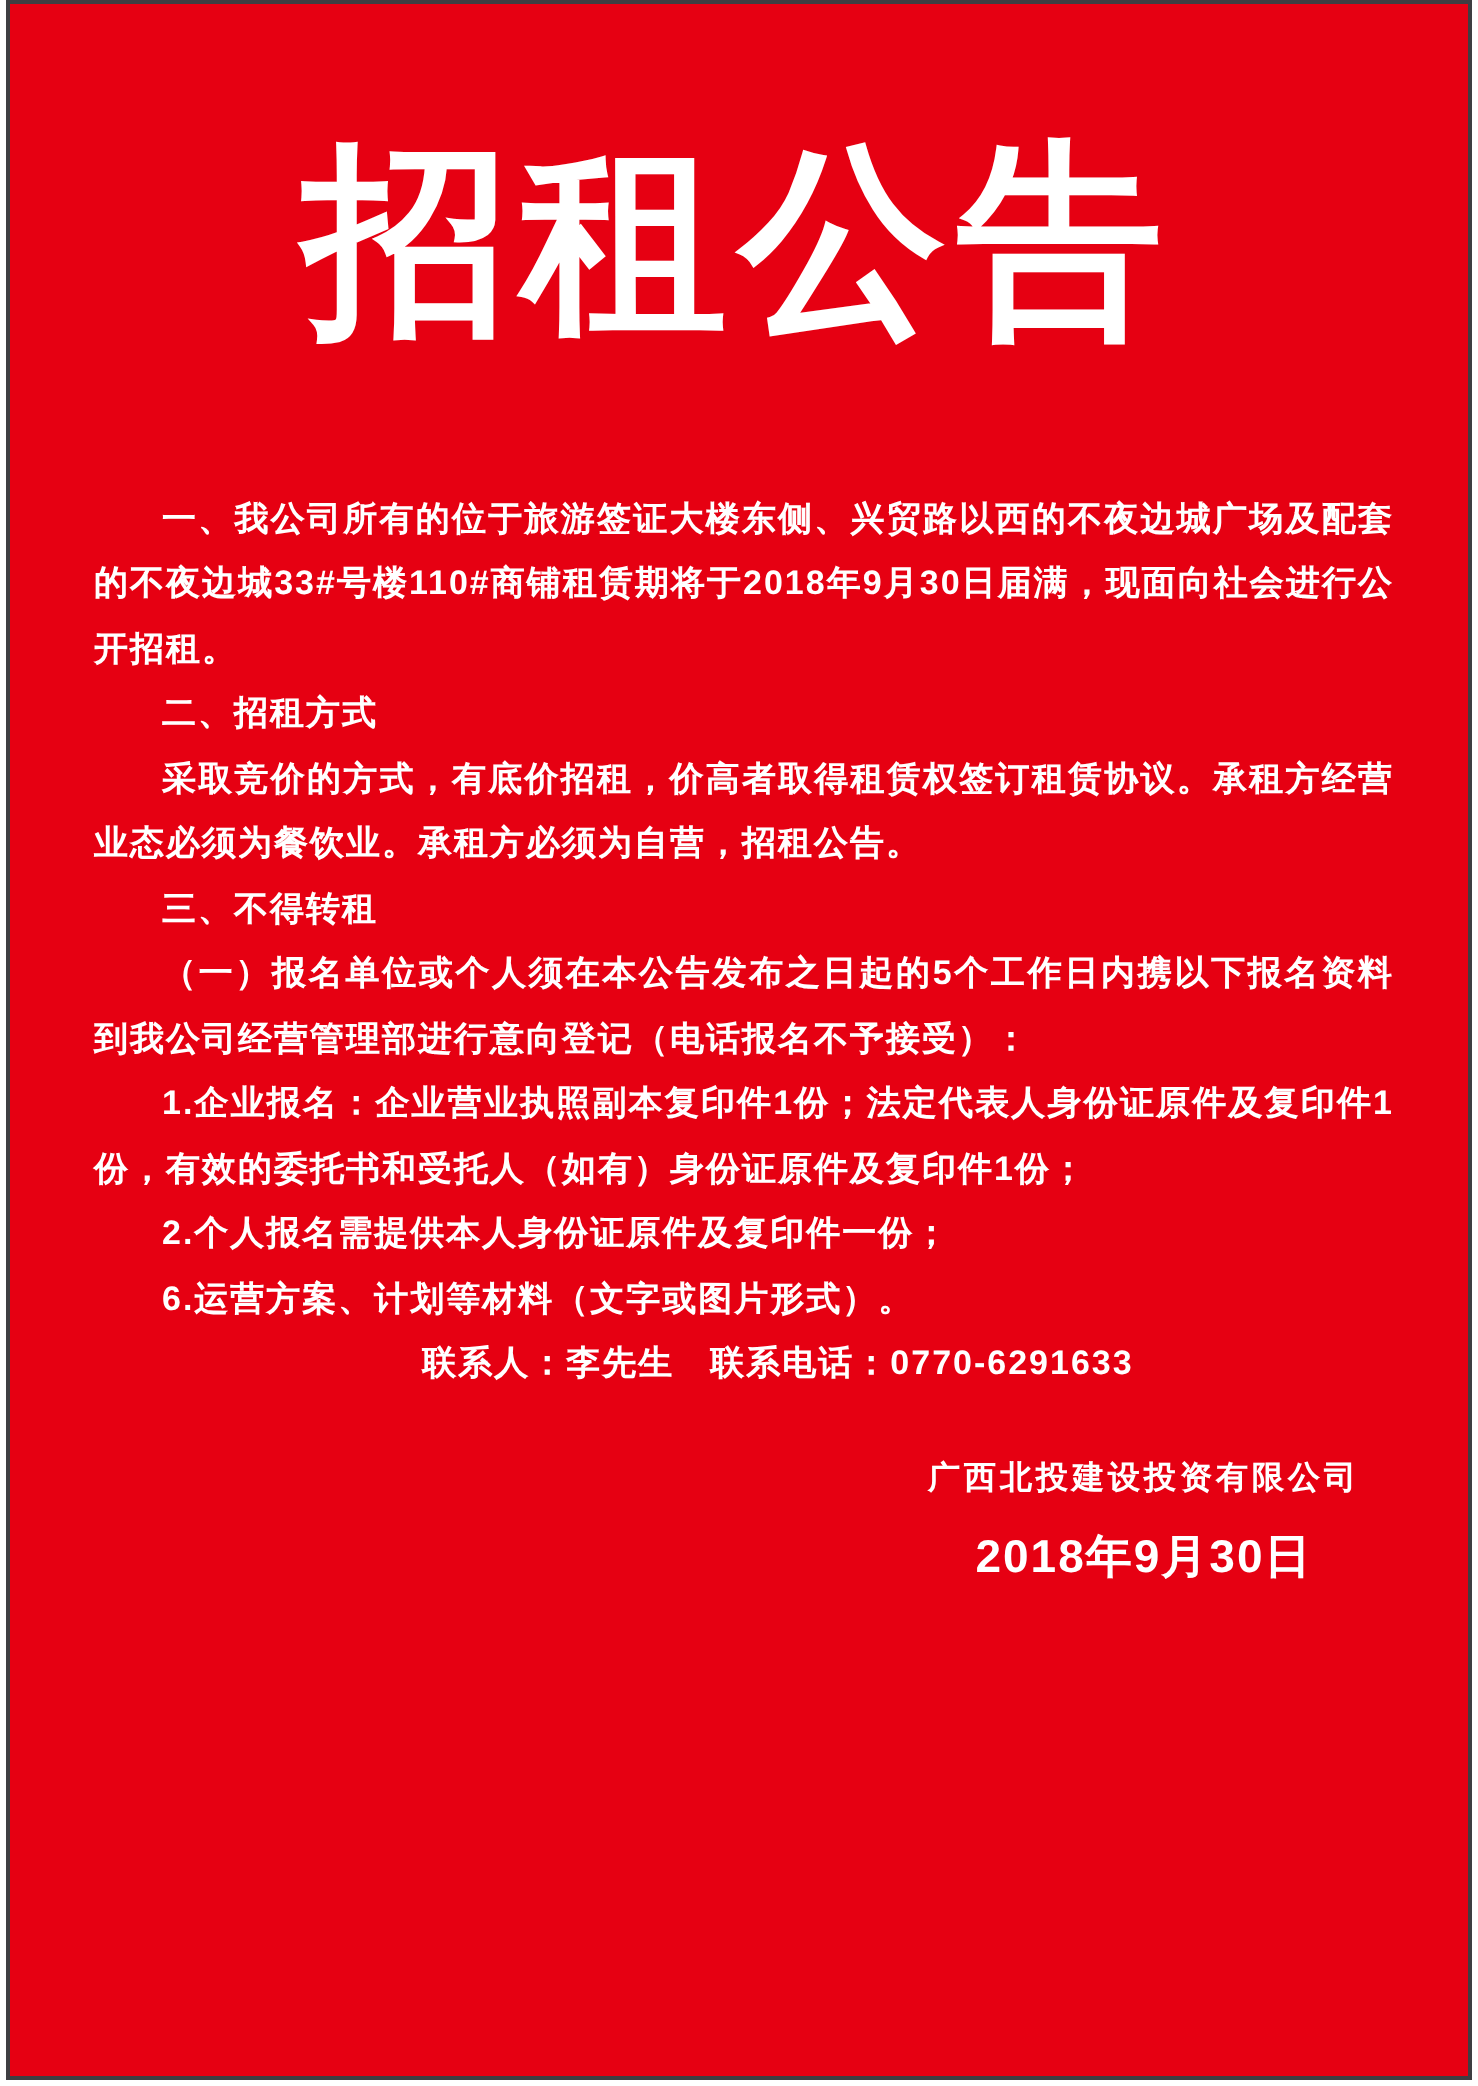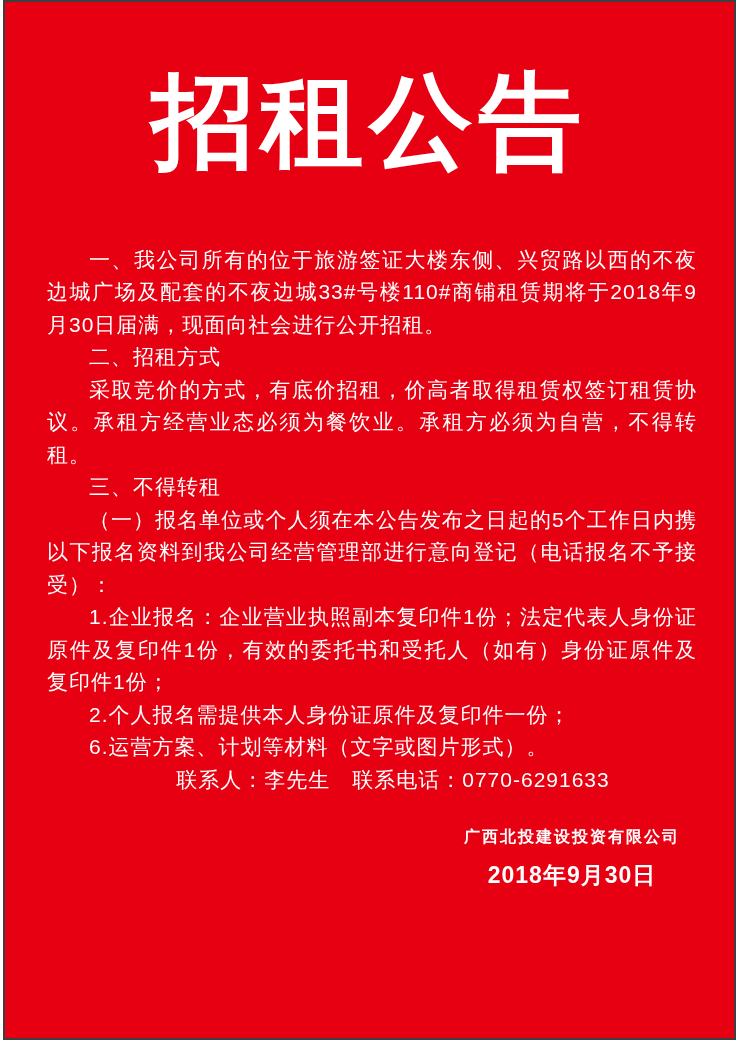--- a/index.html
+++ b/index.html
@@ -38,22 +38,22 @@
     letter-spacing:6px;
     color:var(--ink);
   }
   .body{
     margin:62px 37px 0 42px;
   }
   .para{
     margin:0;
     text-indent:2em;
     text-align:justify;
-    font-size:21px;
-    font-weight:normal;
+    font-size:17px;
+    font-weight:bold;
     letter-spacing:1px;
     line-height:32.5px;
     color:var(--ink);
   }
   .para.contact{
     text-align:center;
   }
   .signature{
     margin:22px 54px 0 auto;
     width:max-content;
@@ -75,21 +75,21 @@
 </head>
 <body>
 
 <div class="page">
   <div class="poster">
     <h1 class="title">招租公告</h1>
     <div class="body">
       <div id="paragraphs">
           <p class="para">一、我公司所有的位于旅游签证大楼东侧、兴贸路以西的不夜边城广场及配套的不夜边城33#号楼110#商铺租赁期将于2018年9月30日届满，现面向社会进行公开招租。</p>
           <p class="para">二、招租方式</p>
-          <p class="para">采取竞价的方式，有底价招租，价高者取得租赁权签订租赁协议。承租方经营业态必须为餐饮业。承租方必须为自营，不得转租。</p>
+          <p class="para">采取竞价的方式，有底价招租，价高者取得租赁权签订租赁协议。承租方经营业态必须为餐饮业。承租方必须为自营，招租公告。</p>
           <p class="para">三、不得转租</p>
           <p class="para">（一）报名单位或个人须在本公告发布之日起的5个工作日内携以下报名资料到我公司经营管理部进行意向登记（电话报名不予接受）：</p>
           <p class="para">1.企业报名：企业营业执照副本复印件1份；法定代表人身份证原件及复印件1份，有效的委托书和受托人（如有）身份证原件及复印件1份；</p>
           <p class="para">2.个人报名需提供本人身份证原件及复印件一份；</p>
           <p class="para">6.运营方案、计划等材料（文字或图片形式）。</p>
         </div>
       <p class="para contact">联系人：李先生　联系电话：0770-6291633</p>
     </div>
     <div class="signature">
       <div class="company">广西北投建设投资有限公司</div>

